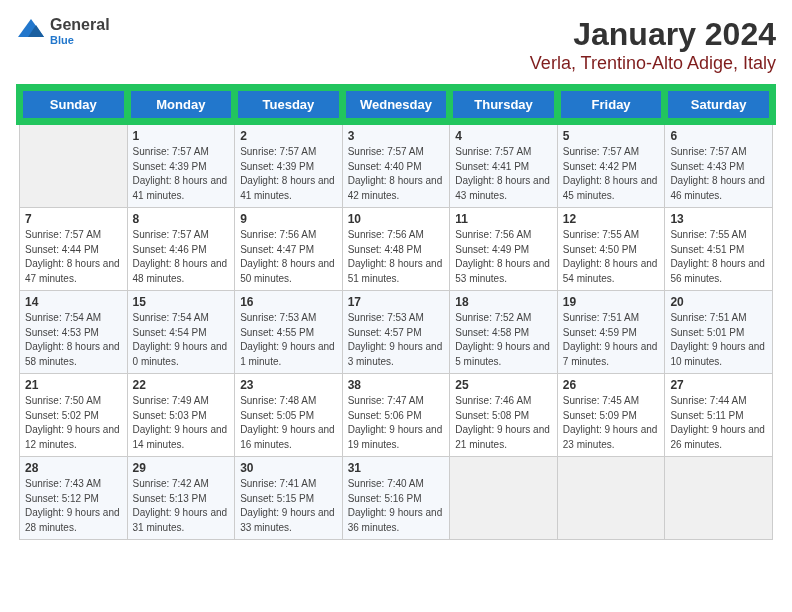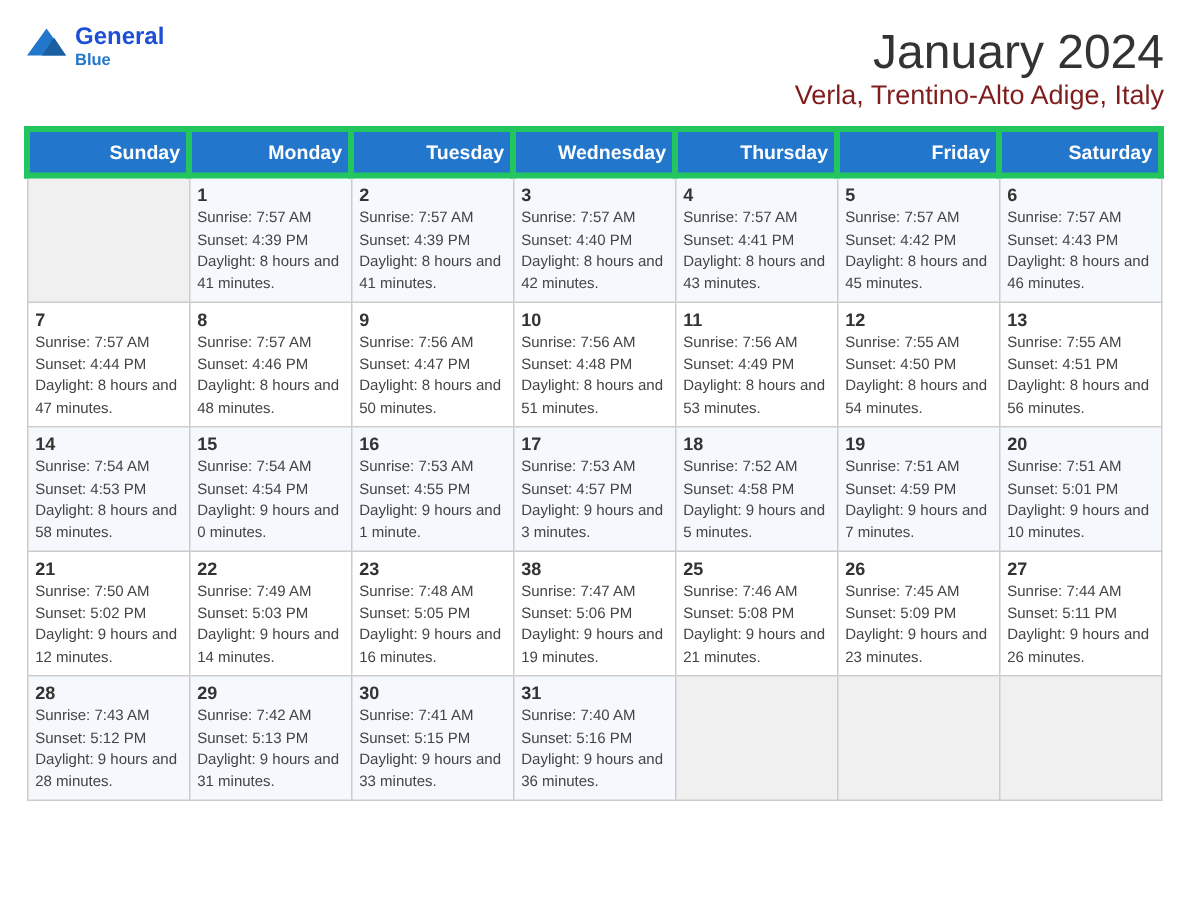--- a/index.html
+++ b/index.html
@@ -23,40 +23,40 @@
     }
     .logo-icon {
       width: 30px;
       height: 28px;
     }
     .title-block {
       text-align: right;
     }
     .month-title {
       font-size: 32px;
-      font-weight: normal;
+      font-weight: bold;
       color: #333;
     }
     .subtitle {
       font-size: 18px;
       color: #7f1d1d;
     }
     table {
       width: 100%;
       border-collapse: collapse;
       table-layout: fixed;
     }
     thead tr th {
       background-color: #2277cc;
       color: #fff;
       font-size: 13px;
       font-weight: bold;
       padding: 6px 4px;
-      text-align: right;
-      border: 4px solid #22c55e;
+      text-align: center;
+      border: 7px solid #22c55e;
     }
     tbody tr td {
       vertical-align: top;
       border: 1px solid #ccc;
       padding: 4px 5px;
       font-size: 10.5px;
       color: #333;
       min-height: 80px;
       background: #fff;
     }
@@ -85,21 +85,21 @@
 </head>
 <body>
 
 <div class="header">
   <div class="logo">
     <svg class="logo-icon" viewBox="0 0 30 28" xmlns="http://www.w3.org/2000/svg">
       <polygon points="15,2 28,20 2,20" fill="#2277cc"></polygon>
       <polygon points="20,8 28,20 12,20" fill="#1a5fa0"></polygon>
     </svg>
     <div>
-      <div style="font-size:16px;font-weight:bold;color:#1d4ed8;">General</div>
+      <div style="font-size:16px;font-weight:bold;color:#404040;">General</div>
       <div style="font-size:11px;font-weight:bold;color:#2277cc;">Blue</div>
     </div>
   </div>
   <div class="title-block">
     <div class="month-title">January 2024</div>
     <div class="subtitle">Verla, Trentino-Alto Adige, Italy</div>
   </div>
 </div>
 
 <table>

